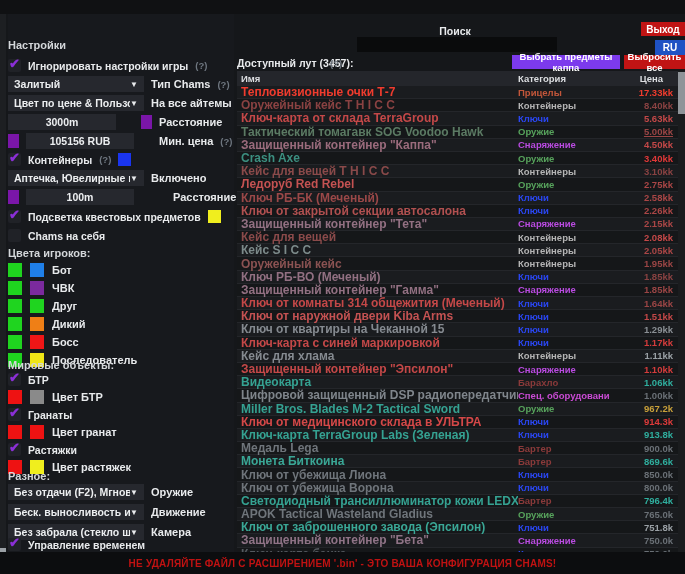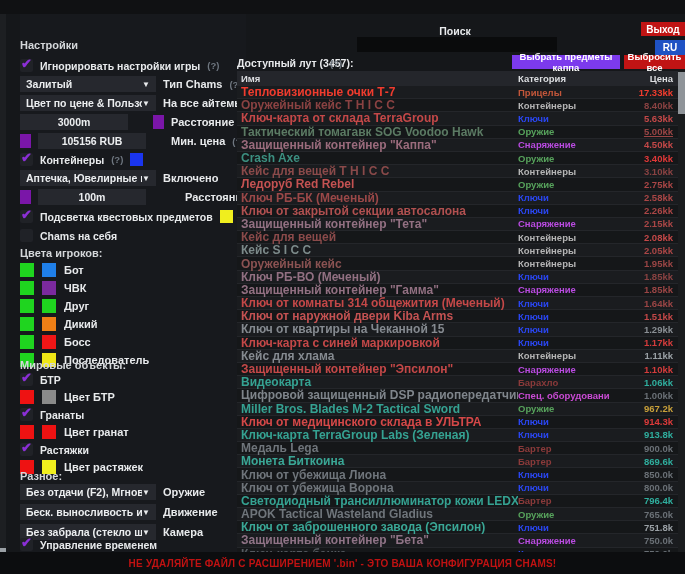--- a/index.html
+++ b/index.html
@@ -6,21 +6,21 @@
   html,body { background:#0b0c0e; }
   body { width:685px; height:574px; overflow:hidden; font-family:"Liberation Sans", sans-serif; }
   .app { position:relative; width:685px; height:574px; background:#15171a; overflow:hidden; font-weight:bold; }
   .titlebar { position:absolute; left:0; top:0; width:685px; height:14px; background:#101113; }
 
   
   .vscroll-left { position:absolute; left:0; top:14px; bottom:0; width:6px; background:#1d1f22; }
   .vscroll-left .thumb { position:absolute; left:0; bottom:0; width:6px; height:26px; background:#9aa0a5; }
 
   
-  .sidebar { position:absolute; left:20px; top:14px; width:226px; bottom:0; background:#17191d; }
+  .sidebar { position:absolute; left:8px; top:14px; width:226px; bottom:0; background:#17191d; }
   .sb-abs { position:absolute; left:0; right:4px; }
   .sb-title { color:#d4d7da; font-size:11px; }
   .sec-label { color:#d4d7da; font-size:11px; }
   .crow { display:flex; align-items:center; gap:7px; }
   .cb { position:relative; width:13px; height:13px; background:#202227; border-radius:2px; flex:0 0 13px; }
   .cb.checked::after { content:"\2714"; position:absolute; left:1px; top:-3px; color:#8b2fd6; font-size:13px; }
   .cb-label { color:#e8eaec; font-size:10.5px; white-space:nowrap; }
   .hint { color:#6f7780; font-size:9.5px; font-weight:bold; }
   .dropdown { height:16px; background:#26282e; display:flex; align-items:center; justify-content:space-between; padding:0 6px; width:136px; }
   .dropdown .dd-val { color:#eceef0; font-size:10.5px; white-space:nowrap; overflow:hidden; max-width:118px; }
@@ -40,21 +40,21 @@
   .btn-exit { position:absolute; right:0; top:22px; width:44px; height:14px; background:#c01414; font-size:10px; }
   .btn-lang { position:absolute; right:0; top:40px; width:30px; height:15px; background:#1f52c4; font-size:10px; }
   .loot-title { position:absolute; left:237px; top:57px; color:#e8eaec; font-size:10.5px; }
   .loot-hint { position:absolute; left:330px; top:58px; }
   .btn-kappa { position:absolute; left:512px; top:55px; width:108px; height:14px; background:#7c3aed; font-size:9.5px; }
   .btn-drop { position:absolute; left:624px; top:55px; right:0; height:14px; background:#c01414; font-size:9.5px; }
 
   .thead { position:absolute; left:237px; right:7px; top:71px; height:15px; background:#24262b; display:flex; align-items:center; }
   .thead .h-name { flex:1 1 auto; padding-left:4px; color:#dcdee1; font-size:9.5px; }
   .thead .h-cat { flex:0 0 92px; color:#dcdee1; font-size:9.5px; }
-  .thead .h-price { flex:0 0 68px; text-align:right; padding-right:5px; color:#dcdee1; font-size:9.5px; }
+  .thead .h-price { flex:0 0 68px; text-align:right; padding-right:15px; color:#dcdee1; font-size:9.5px; }
 
   .tbody { position:absolute; left:237px; right:7px; top:86px; bottom:22px; overflow:hidden; }
   .trow { display:flex; align-items:center; height:13.2px; border-bottom:1px solid #24262a; }
   .trow:nth-child(odd) { background:#1a1c1f; }
   .trow:nth-child(even) { background:#151719; }
   .c-name { flex:1 1 auto; padding-left:4px; font-size:12px; white-space:nowrap; overflow:hidden; }
   .c-cat { flex:0 0 92px; font-size:9.5px; white-space:nowrap; overflow:hidden; }
   .c-price { flex:0 0 68px; text-align:right; padding-right:5px; font-size:9.5px; white-space:nowrap; }
 
   .vscroll-right { position:absolute; right:0; top:71px; bottom:22px; width:7px; background:#1a1c1e; }

